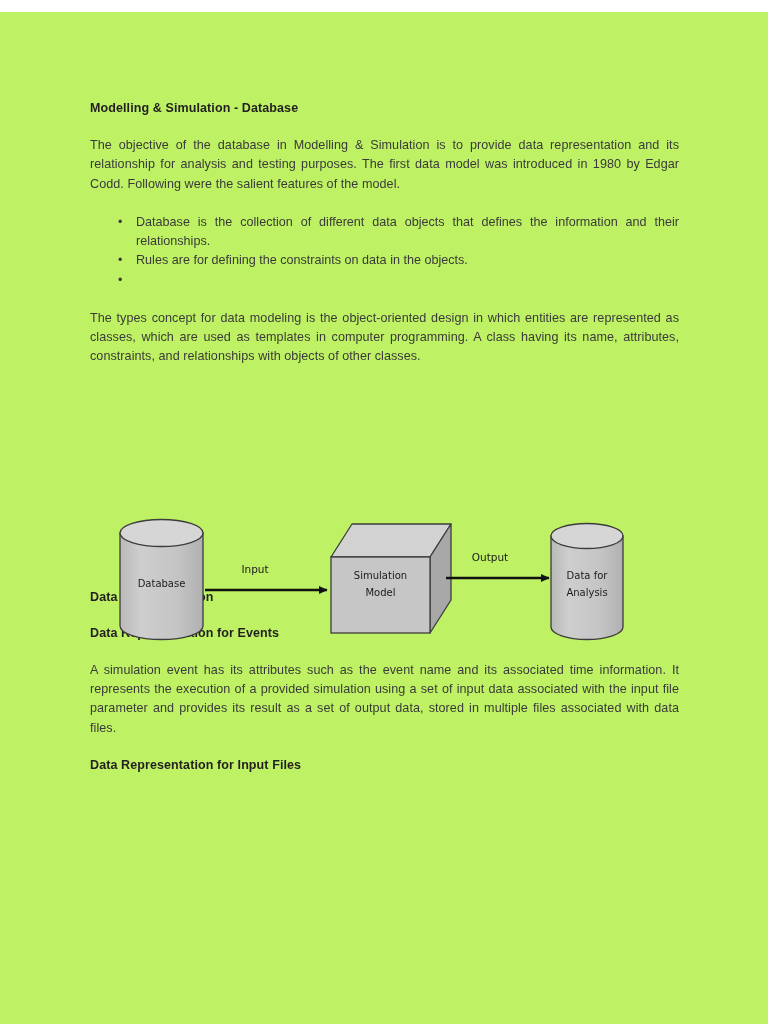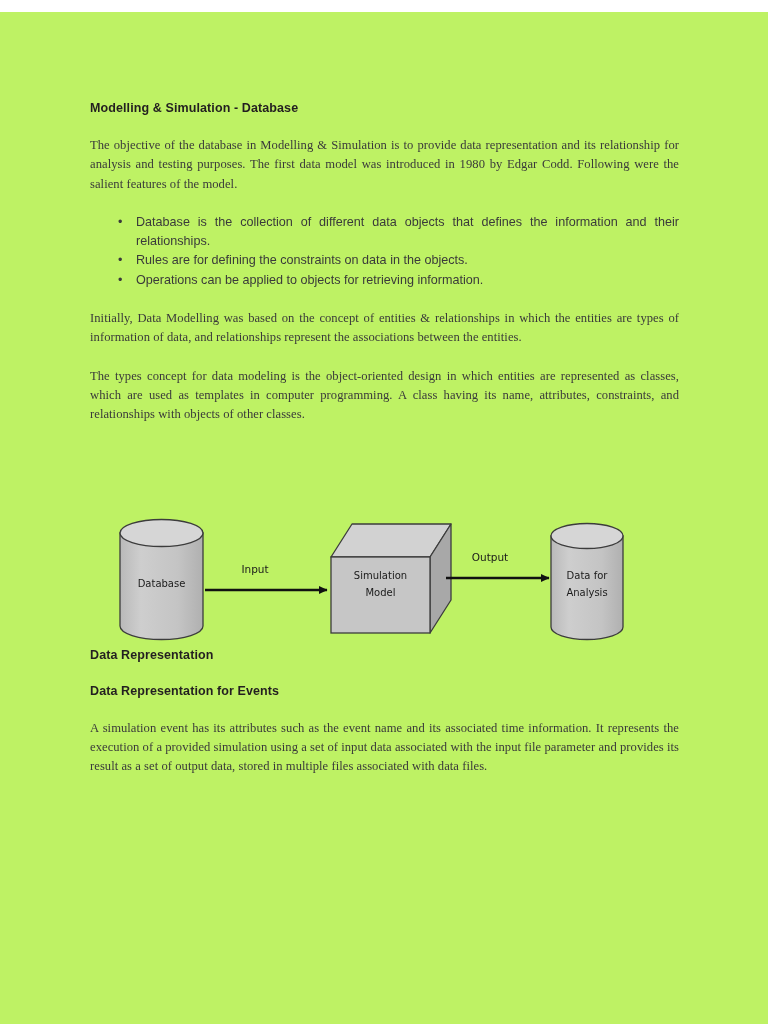--- a/index.html
+++ b/index.html
@@ -36,21 +36,20 @@
     color: #231f20;
     letter-spacing: 0.1px;
   }
   p.body-text {
     font-size: 12.6px;
     line-height: 19.3px;
     margin: 0;
     text-align: justify;
     color: #3a3a3a;
     letter-spacing: 0.05px;
-    font-family: Liberation Serif, serif;
   }
   .gap-after-heading { height: 19px; }
   .gap-para { height: 19px; }
   ul.bullet-list {
     list-style: none;
     margin: 0;
     padding: 0;
   }
   ul.bullet-list li {
     position: relative;
@@ -109,27 +108,25 @@
       <li>
         <span class="bullet-dot">•</span>
         <span>Database is the collection of different data objects that defines the information and their relationships.</span>
       </li>
       <li>
         <span class="bullet-dot">•</span>
         <span>Rules are for defining the constraints on data in the objects.</span>
       </li>
       <li>
         <span class="bullet-dot">•</span>
-        <span>Operations can be applied to objects for retrieving information.</span>
       </li>
     </ul>
 
     <div class="gap-para"></div>
 
-    <p class="body-text">Initially, Data Modelling was based on the concept of entities &amp; relationships in which the entities are types of information of data, and relationships represent the associations between the entities.</p>
 
     <div class="gap-para"></div>
 
     <p class="body-text">The types concept for data modeling is the object-oriented design in which entities are represented as classes, which are used as templates in computer programming. A class having its name, attributes, constraints, and relationships with objects of other classes.</p>
 
     <div class="gap-para"></div>
 
 
     <div style="height:203px"></div>
 
@@ -138,20 +135,21 @@
     <div class="gap-after-heading"></div>
 
     <h2 class="section-heading">Data Representation for Events</h2>
 
     <div class="gap-after-heading"></div>
 
     <p class="body-text">A simulation event has its attributes such as the event name and its associated time information. It represents the execution of a provided simulation using a set of input data associated with the input file parameter and provides its result as a set of output data, stored in multiple files associated with data files.</p>
 
     <div class="gap-para"></div>
 
+    <h2 class="section-heading">Data Representation for Input Files</h2>
 
     <div class="gap-after-heading"></div>
 
 
   </div>
 
   <div class="diagram">
     <svg width="768" height="1024" viewBox="0 0 768 1024" xmlns="http://www.w3.org/2000/svg">
       <defs>
         <linearGradient id="cylGrad" x1="0" y1="0" x2="1" y2="0">

